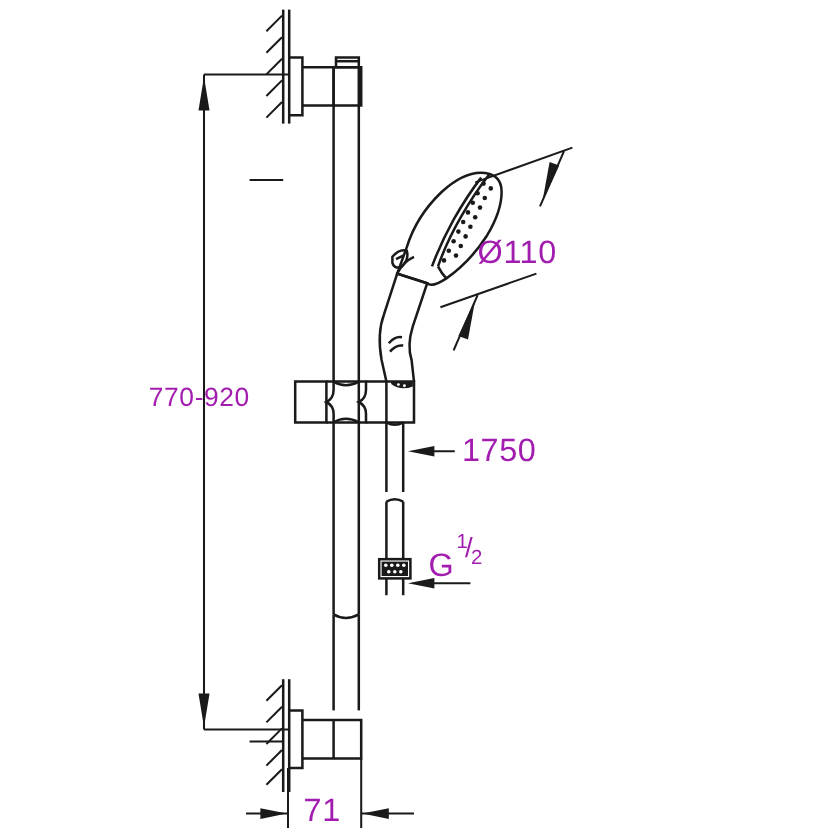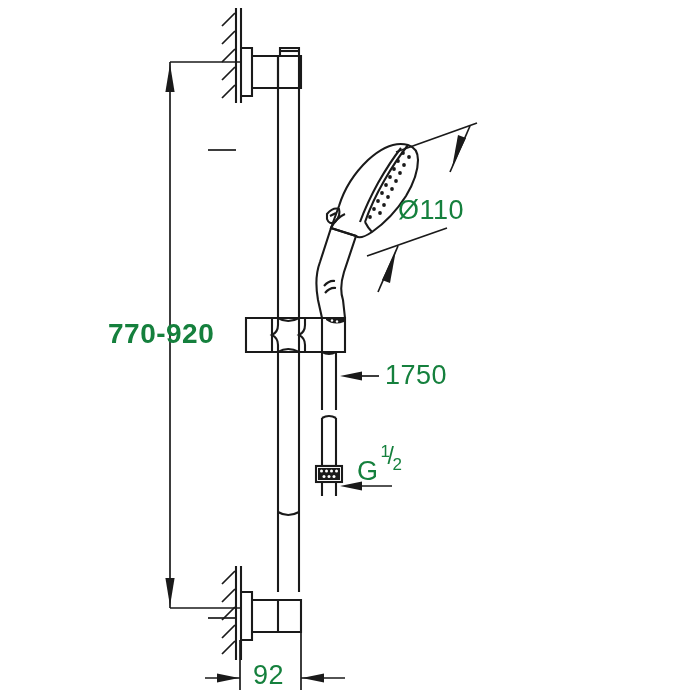--- a/index.html
+++ b/index.html
@@ -1,22 +1,22 @@
 <!DOCTYPE html>
 <html><head>
 <meta charset="utf-8">
 <style>
   html,body{margin:0;padding:0;background:#ffffff;}
   body{width:700px;height:700px;overflow:hidden;
        font-family:"Liberation Sans","DejaVu Sans",sans-serif;}
   #stage{position:relative;width:700px;height:700px;background:#ffffff;}
   svg.draw{position:absolute;left:0;top:0;width:700px;height:700px;display:block;}
-  .lbl{position:absolute;color:#15803d;white-space:nowrap;line-height:1;
+  .lbl{position:absolute;color:#a21caf;white-space:nowrap;line-height:1;
        font-family:"Liberation Sans","DejaVu Sans",sans-serif;}
-  #lbl-range{left:108px;top:320px;font-size:28px;letter-spacing:0.5px;font-weight:bold;}
+  #lbl-range{left:124px;top:320px;font-size:22px;letter-spacing:0.5px;}
   #lbl-dia{left:398px;top:197px;font-size:27px;letter-spacing:0.5px;}
   #lbl-hose{left:385px;top:362px;font-size:27px;letter-spacing:0.5px;text-align:right;}
   #lbl-depth{left:253px;top:662px;font-size:27px;letter-spacing:0.5px;}
   #lbl-thread{left:357px;top:452px;font-size:27px;letter-spacing:0.5px;}
   .frac{display:inline-block;position:relative;width:26px;height:28px;
         vertical-align:baseline;}
   .frac .num{position:absolute;left:2px;top:-9px;font-size:17px;}
   .frac .sol{position:absolute;left:9px;top:-7px;font-size:23px;}
   .frac .den{position:absolute;left:14px;top:4px;font-size:17px;}
 </style>
@@ -247,15 +247,15 @@
   </svg>
 
   <div class="lbl" id="lbl-range">770-920</div>
 
   <div class="lbl" id="lbl-dia">Ø110</div>
 
   <div class="lbl" id="lbl-hose">1750</div>
 
   <div class="lbl" id="lbl-thread"><span>G</span><span class="frac"><span class="num">1</span><span class="sol">/</span><span class="den">2</span></span></div>
 
-  <div class="lbl" id="lbl-depth">92</div>
+  <div class="lbl" id="lbl-depth">71</div>
 
 </div>
 
 </body></html>

